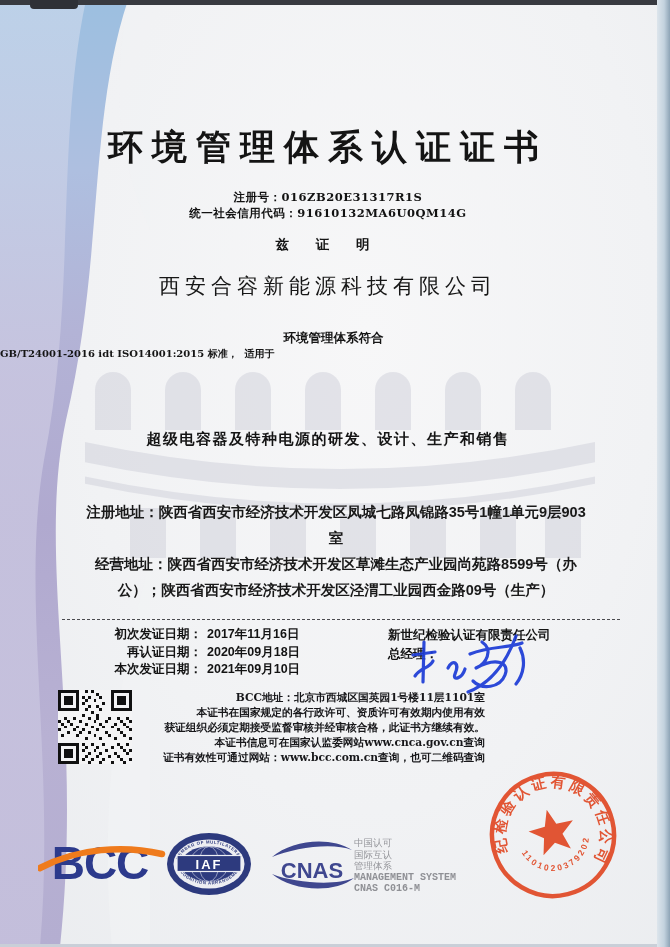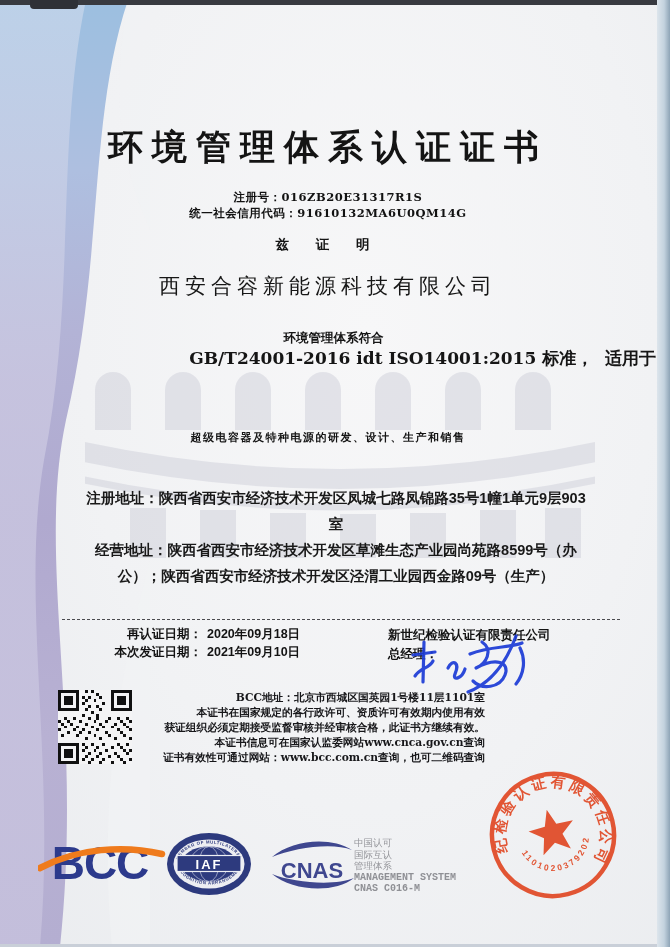--- a/index.html
+++ b/index.html
@@ -23,24 +23,24 @@
 
   .content{position:absolute;inset:0;z-index:2;}
 
   .title{top:124px;left:0;right:14px;text-align:center;font-size:35px;font-weight:700;
     letter-spacing:9px;color:#141414;}
   .regblock{top:190px;left:0;right:14px;text-align:center;font-size:11.5px;font-weight:700;
     line-height:15.5px;letter-spacing:.5px;color:#121212;}
   .hereby{top:236px;left:0;right:14px;text-align:center;font-size:13.5px;font-weight:700;letter-spacing:11px;}
   .company{top:272px;left:0;right:14px;text-align:center;font-size:21px;letter-spacing:5px;color:#161616;}
   .sysline1{top:330px;left:0;right:14px;text-align:center;font-size:12.5px;font-weight:700;padding-left:11px;}
-  .sysline2{top:347px;left:0;right:14px;text-align:right;font-size:17px;font-weight:600;}
-  .scope{top:430px;left:0;right:14px;text-align:center;font-size:11px;font-weight:700;letter-spacing:1.5px;}
-
-  .addr{top:485px;left:82px;width:508px;text-align:center;font-size:14.5px;font-weight:700;
+  .sysline2{top:347px;left:0;right:14px;text-align:left;font-size:10px;font-weight:600;}
+  .scope{top:430px;left:0;right:14px;text-align:center;font-size:15px;font-weight:700;letter-spacing:1.5px;}
+
+  .addr{top:499px;left:82px;width:508px;text-align:center;font-size:14.5px;font-weight:700;
     line-height:26px;color:#191919;}
   .addr p{margin:0;}
 
   .divider{top:619px;left:62px;width:558px;border-top:1.5px dashed #4a4a4e;}
 
   .dates{top:626px;left:90px;font-size:12.5px;font-weight:700;line-height:17.5px;color:#131313;}
   .drow{display:flex;}
   .dlabel{width:112px;text-align:right;}
   .dval{padding-left:5px;}
 
@@ -128,20 +128,24 @@
     <div class="abs scope serif">超级电容器及特种电源的研发、设计、生产和销售</div>
 
     <div class="abs addr sans">
       <p>注册地址：陕西省西安市经济技术开发区凤城七路凤锦路35号1幢1单元9层903室</p>
       <p>经营地址：陕西省西安市经济技术开发区草滩生态产业园尚苑路8599号（办公）；陕西省西安市经济技术开发区泾渭工业园西金路09号（生产）</p>
     </div>
 
     <div class="abs divider"></div>
 
     <div class="abs dates sans">
+      <div class="drow">
+          <span class="dlabel">初次发证日期：</span>
+          <span class="dval">2017年11月16日</span>
+        </div>
       <div class="drow">
           <span class="dlabel">再认证日期：</span>
           <span class="dval">2020年09月18日</span>
         </div>
       <div class="drow">
           <span class="dlabel">本次发证日期：</span>
           <span class="dval">2021年09月10日</span>
         </div>
     </div>
 

